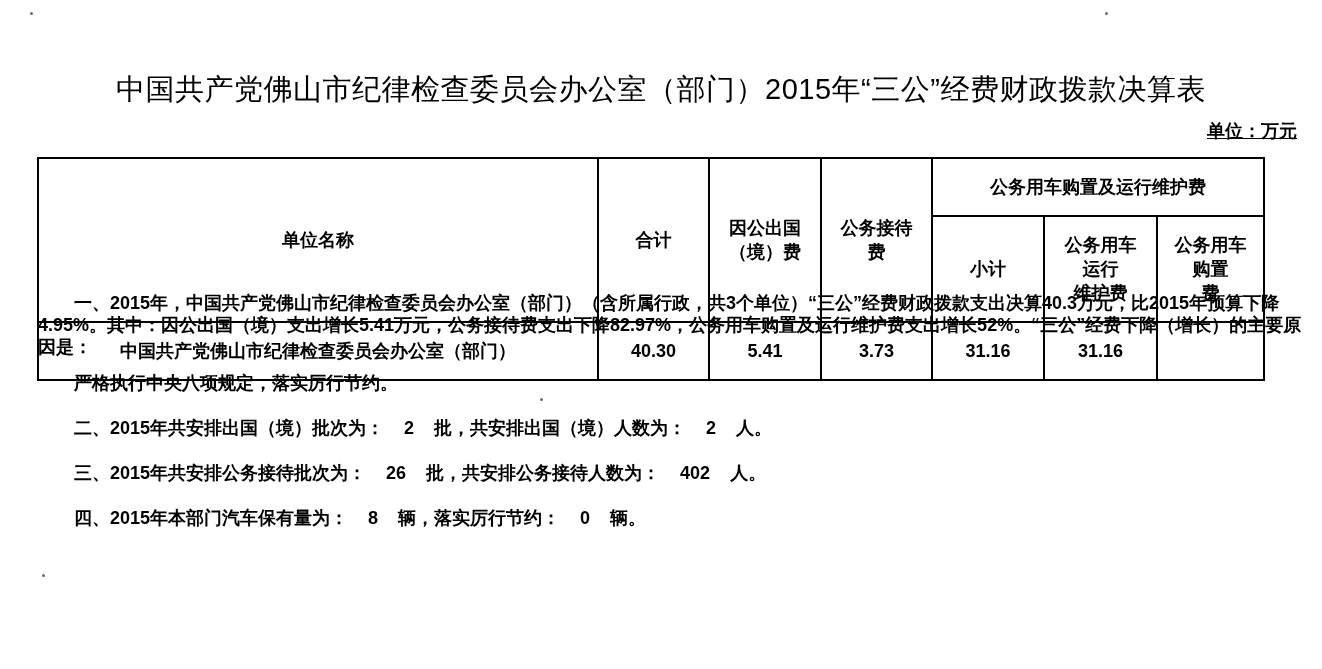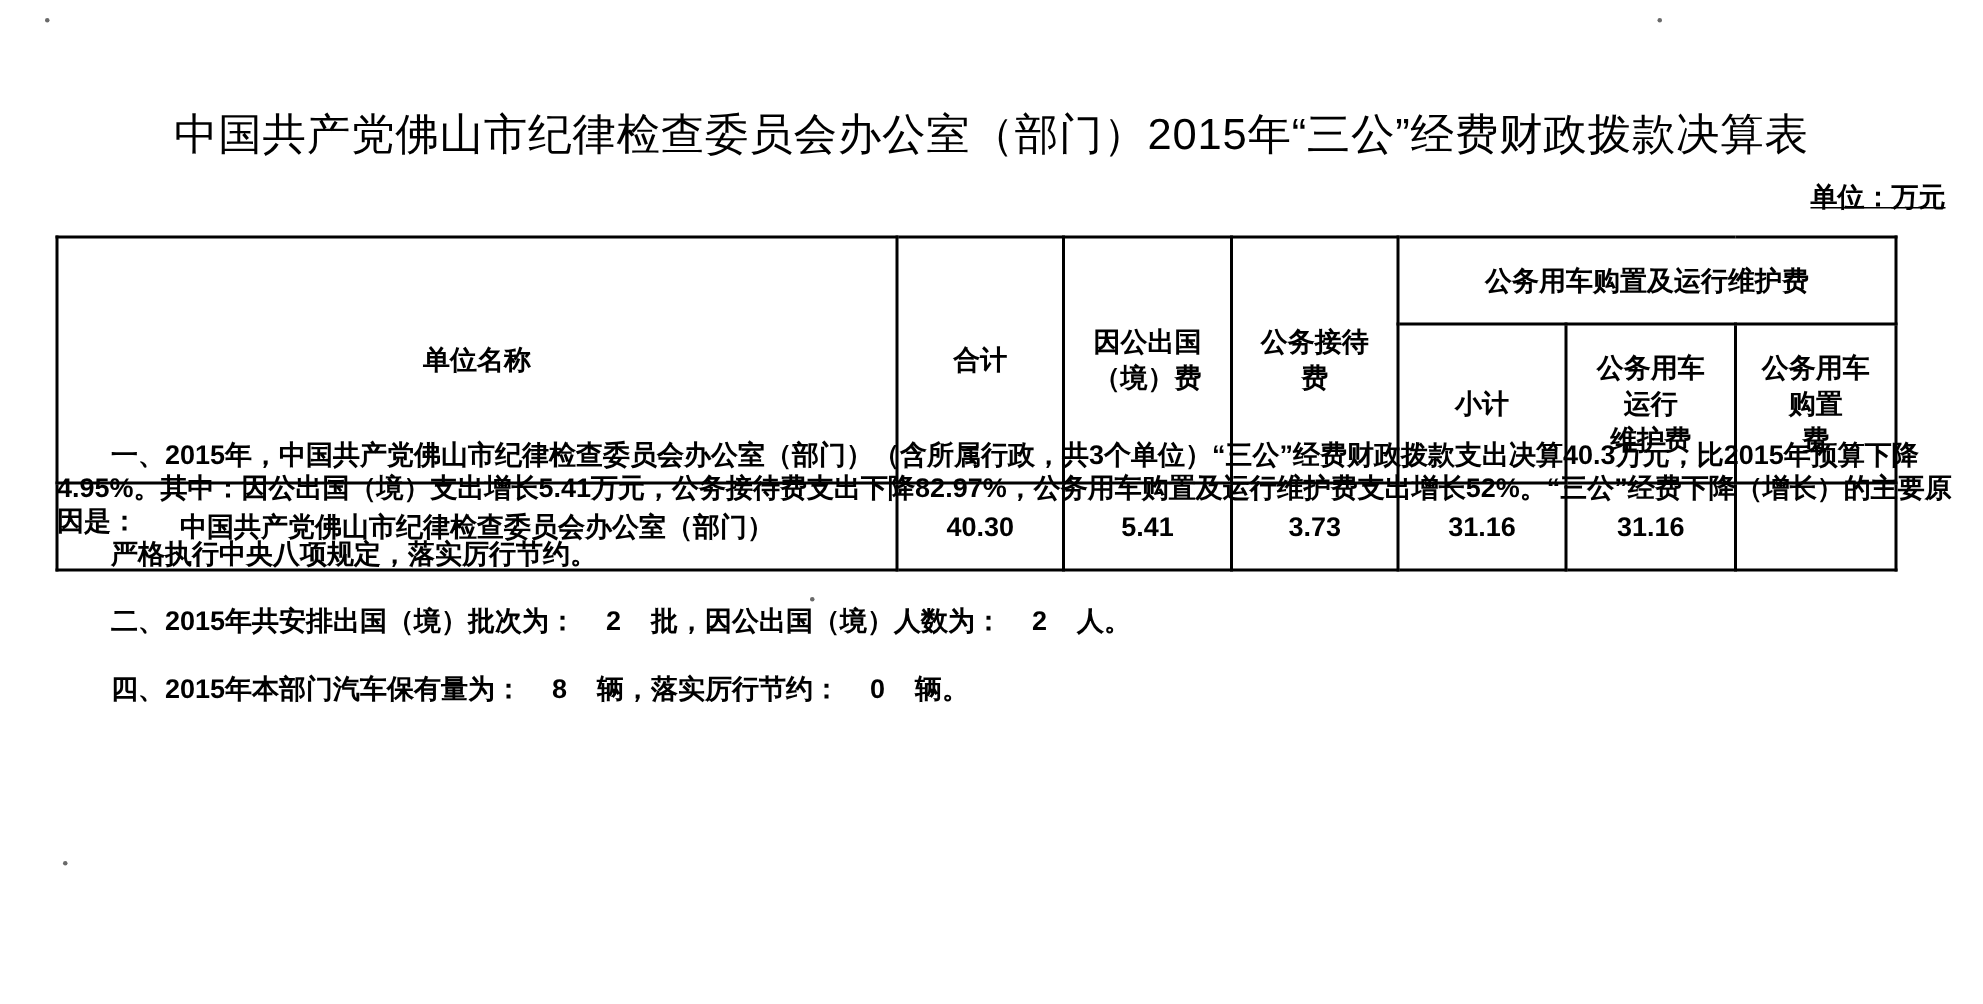--- a/index.html
+++ b/index.html
@@ -76,21 +76,21 @@
     top: 292px;
     width: 1280px;
     font-size: 18px;
     font-weight: bold;
     line-height: 22px;
   }
   .notes p {
     margin: 0;
     text-indent: 36px;
   }
-  .notes p.note-reason { }
+  .notes p.note-reason { margin-top: 14px; }
   .notes p.note-item   { margin-top: 23px; }
   .num-gap {
     display: inline-block;
     margin: 0 20px;
     text-indent: 0;
   }
   
   .speck {
     position: absolute;
     background: #6a6a6a;
@@ -140,20 +140,21 @@
     <td class="cell-num">31.16</td>
     <td class="cell-num">31.16</td>
     <td class="cell-num"></td>
   </tr>
 </tbody>
   </table>
 
 <div class="notes">
   <p class="note-item1">一、2015年，中国共产党佛山市纪律检查委员会办公室（部门）（含所属行政，共3个单位）“三公”经费财政拨款支出决算40.3万元，比2015年预算下降4.95%。其中：因公出国（境）支出增长5.41万元，公务接待费支出下降82.97%，公务用车购置及运行维护费支出增长52%。“三公”经费下降（增长）的主要原因是：</p>
   <p class="note-reason">严格执行中央八项规定，落实厉行节约。</p>
-  <p class="note-item"><span>二、2015年共安排出国（境）批次为：</span><span class="num-gap">2</span><span>批，因公出国（境）人数为：</span><span class="num-gap">2</span><span>人。</span></p>
+  <p class="note-item"><span>二、2015年共安排出国（境）批次为：</span><span class="num-gap">2</span><span>批，共安排出国（境）人数为：</span><span class="num-gap">2</span><span>人。</span></p>
+  <p class="note-item"><span>三、2015年共安排公务接待批次为：</span><span class="num-gap">26</span><span>批，共安排公务接待人数为：</span><span class="num-gap">402</span><span>人。</span></p>
   <p class="note-item"><span>四、2015年本部门汽车保有量为：</span><span class="num-gap">8</span><span>辆，落实厉行节约：</span><span class="num-gap">0</span><span>辆。</span></p>
 </div>
 
 <div class="speck" style="left:30px; top:12px;"></div>
 <div class="speck" style="left:1105px; top:12px;"></div>
 <div class="speck" style="left:540px; top:398px;"></div>
 <div class="speck" style="left:42px; top:574px;"></div>
 
 </body></html>

